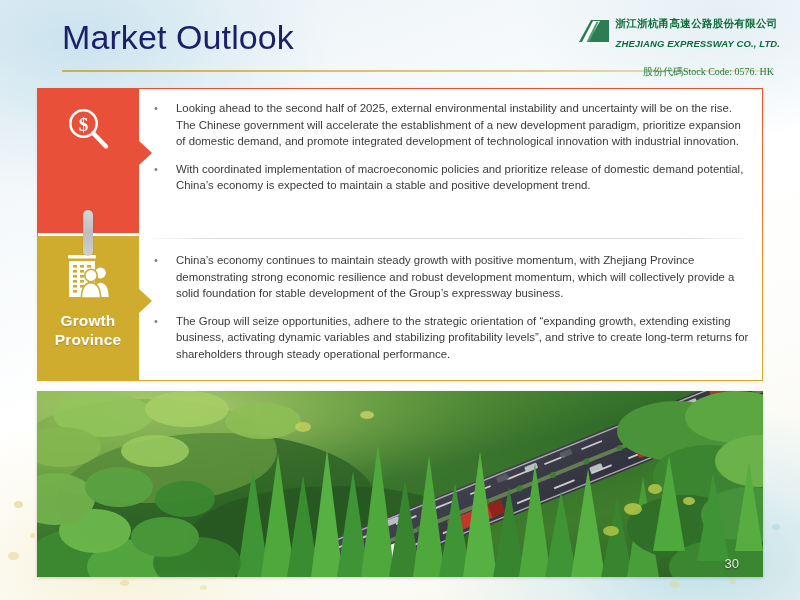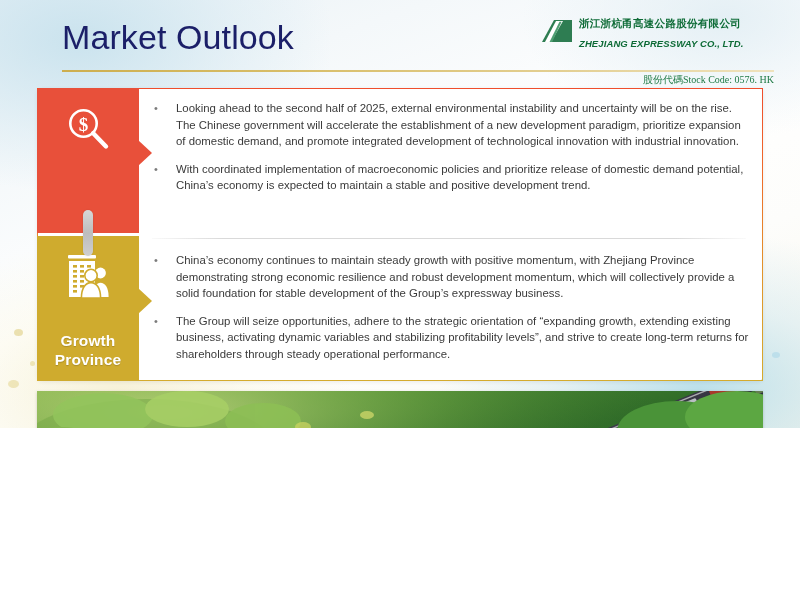--- a/index.html
+++ b/index.html
@@ -14,21 +14,21 @@
     font-family: "Liberation Sans", sans-serif;
     position: relative;
     background: #ffffff;
   }
 
   
   .slide {
     position: absolute;
     inset: 0;
     width: 800px;
-    height: 428px;
+    height: 600px;
     overflow: hidden;
     background:
       linear-gradient(160deg, #e8f1f6 0%, #f4f8fa 22%, #ffffff 48%, #fdfdfb 70%, #f7f5ea 100%);
   }
   .bg-wash-tl {
     position: absolute;
     left: -90px; top: -110px;
     width: 420px; height: 300px;
     background: radial-gradient(ellipse at 40% 50%, rgba(196,224,236,0.85) 0%, rgba(214,233,242,0.45) 45%, rgba(255,255,255,0) 72%);
     pointer-events: none;
@@ -87,20 +87,21 @@
   .logo-block {
     position: absolute;
     right: 20px;
     top: 14px;
     width: 240px;
     text-align: right;
   }
   .logo-row {
     display: flex;
     align-items: center;
+    justify-content: flex-end;
     gap: 5px;
   }
   .logo-mark {
     width: 34px;
     height: 26px;
     flex: 0 0 auto;
   }
   .logo-names {
     text-align: left;
     line-height: 1.05;
@@ -115,21 +116,21 @@
   .logo-en {
     font-size: 9.5px;
     color: #0d6b36;
     font-weight: bold;
     font-style: italic;
     letter-spacing: 0.1px;
     white-space: nowrap;
     margin-top: 8px;
   }
   .logo-stock {
-    margin-top: 24px;
+    margin-top: 16px;
     font-size: 10px;
     color: #1f7a45;
     font-family: "Liberation Serif", serif;
     white-space: nowrap;
     text-align: right;
     padding-right: 6px;
   }
   .logo-stock .cn-part { font-family: "DejaVu Sans", sans-serif; }
 
   
@@ -171,21 +172,20 @@
     top: 0;
     height: 145px;
     background: #e8503a;
     border-top-left-radius: 4px;
   }
   .block-growth {
     top: 148px;
     height: 145px;
     background: #cfab2e;
     border-bottom-left-radius: 4px;
-    gap: 20px;
   }
   
   .block-arrow {
     position: absolute;
     right: -13px;
     top: 52px;
     width: 0; height: 0;
     border-top: 13px solid transparent;
     border-bottom: 13px solid transparent;
   }
@@ -594,16 +594,16 @@
           <ellipse cx="618" cy="98" rx="7" ry="5" fill="#cfd84e"></ellipse>
           <ellipse cx="574" cy="140" rx="8" ry="5" fill="#c9d44a"></ellipse>
           <ellipse cx="652" cy="110" rx="6" ry="4" fill="#d6dc56"></ellipse>
           <ellipse cx="266" cy="36" rx="8" ry="5" fill="#cfd662"></ellipse>
           <ellipse cx="330" cy="24" rx="7" ry="4" fill="#d7dc6c"></ellipse>
         </g>
 
         <rect x="0" y="0" width="726" height="186" fill="none"></rect>
       </g>
     </svg>
-    <div class="page-number">20</div>
+    <div class="page-number">30</div>
   </div>
 
 </div>
 
 </body></html>

